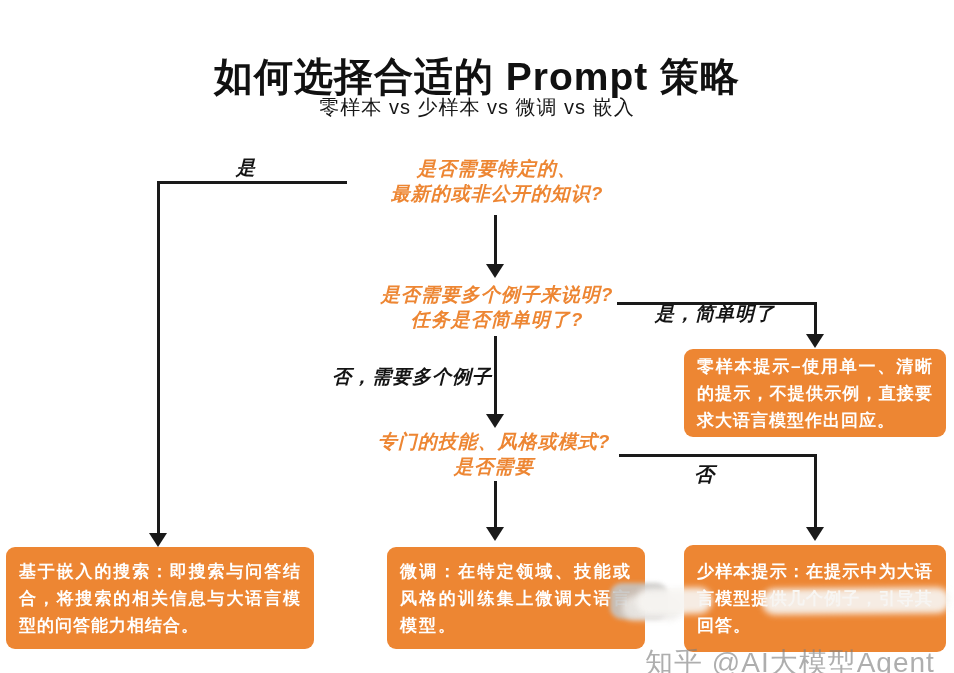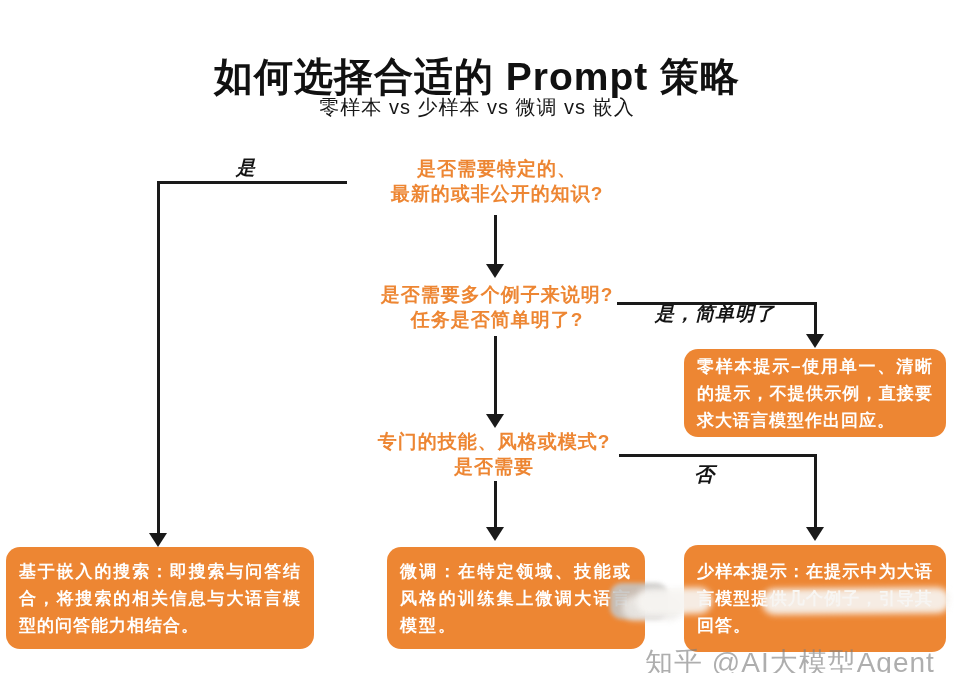--- a/index.html
+++ b/index.html
@@ -10,34 +10,34 @@
   .title{
     position:absolute;top:50px;left:0;width:954px;text-align:center;
     font-size:39px;font-weight:700;color:#111;letter-spacing:1px;
   }
   .subtitle{
     position:absolute;top:94px;left:0;width:954px;text-align:center;
     font-size:20px;font-weight:500;color:#161616;letter-spacing:1px;
   }
   .decision{
     position:absolute;text-align:center;color:var(--accent-orange);
-    font-size:19px;font-weight:700;line-height:25px;letter-spacing:1px;
+    font-size:19px;font-weight:700;line-height:25px;letter-spacing:1px;font-style:italic;
   }
   .edge-label{
     position:absolute;color:#141414;font-size:19px;font-style:italic;font-weight:600;
     letter-spacing:1px;white-space:nowrap;
   }
   .line{position:absolute;background:var(--arrow-black);}
   .arrowhead{
     position:absolute;width:0;height:0;
     border-left:9px solid transparent;border-right:9px solid transparent;
     border-top:14px solid var(--arrow-black);
   }
   .result-box{
-    position:absolute;background:var(--accent-orange);border-radius:14px;
+    position:absolute;background:var(--accent-orange);border-radius:9px;
     display:flex;align-items:center;box-sizing:border-box;padding:12px 13px;
   }
   .result-box p{
     margin:0;color:#ffffff;font-size:17px;font-weight:700;line-height:27px;
     text-align:justify;letter-spacing:1px;width:100%;
   }
   .result-box.finetune p{letter-spacing:2px;}
   .smudge{position:absolute;}
   .smudge-gray{background:#c6c4c1;border-radius:12px;filter:blur(2px);opacity:.9;}
   .smudge-white{background:#f7f5f2;border-radius:14px;filter:blur(3px);opacity:.92;}
@@ -75,20 +75,21 @@
 
   <div class="edge-label" style="left:655px;top:266px;width:170px;text-align:left;margin-top:35px;">是，简单明了</div>
   <div class="line" style="left:617px;top:302px;width:200px;height:3px;"></div>
   <div class="line" style="left:814px;top:302px;width:3px;height:33px;"></div>
   <div class="arrowhead" style="left:806px;top:334px;"></div>
 
   <div class="result-box" style="left:684px;top:349px;width:262px;height:88px;">
     <p>零样本提示–使用单一、清晰的提示，不提供示例，直接要求大语言模型作出回应。</p>
   </div>
 
+  <div class="edge-label" style="left:332px;top:364px;">否，需要多个例子</div>
   <div class="line" style="left:494px;top:336px;width:3px;height:80px;"></div>
   <div class="arrowhead" style="left:486px;top:414px;"></div>
 
   <div class="decision" style="left:294px;top:429px;width:400px;">
     <div>专门的技能、风格或模式?</div>
     <div>是否需要</div>
   </div>
 
   <div class="line" style="left:619px;top:454px;width:198px;height:3px;"></div>
   <div class="edge-label" style="left:694px;top:461px;font-size:20px;">否</div>

